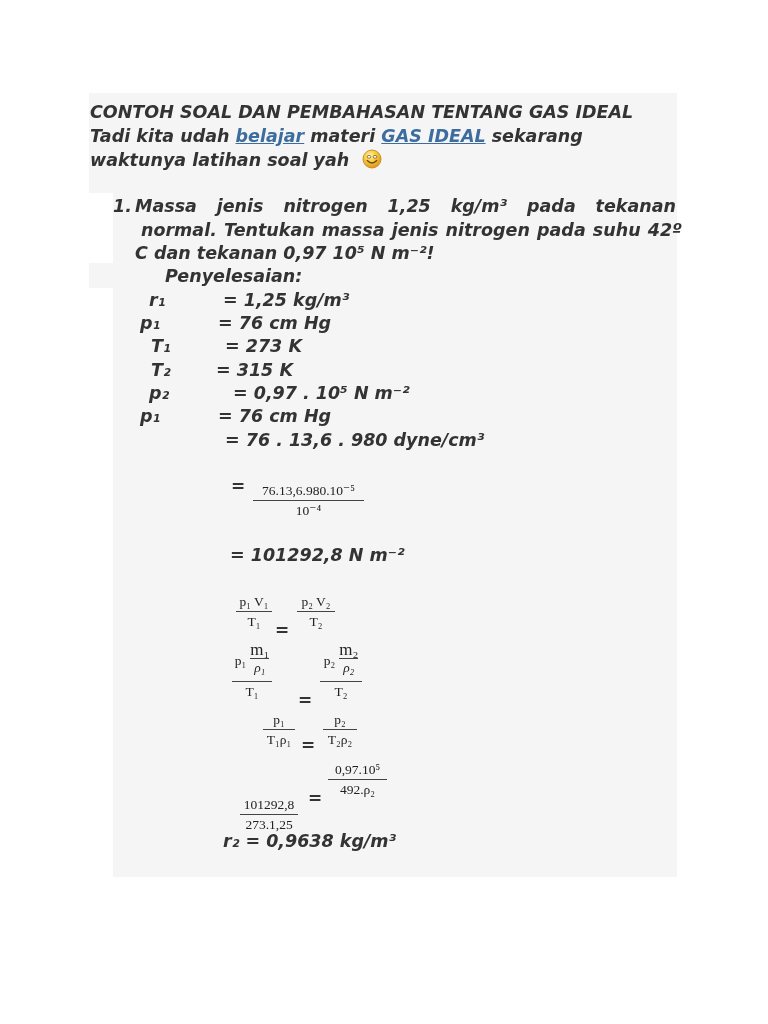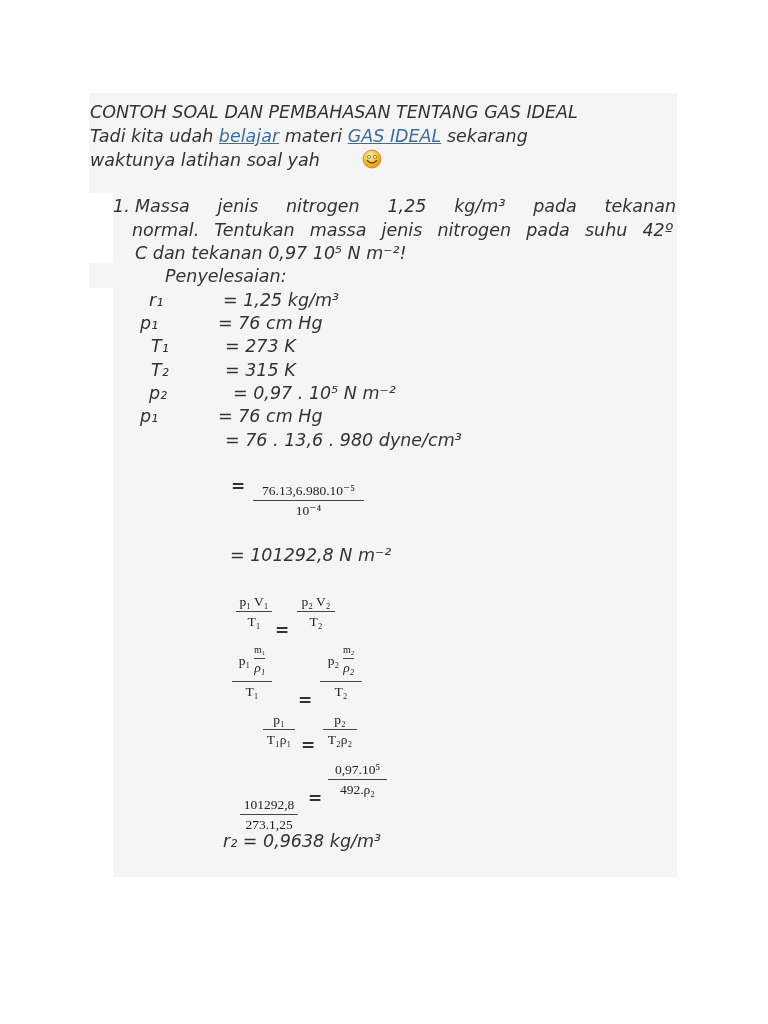--- a/index.html
+++ b/index.html
@@ -8,39 +8,39 @@
       --panel-bg:#f5f5f5;
       --page-bg:#ffffff;
       --math:#222222;
     }
     html,body{margin:0;padding:0;background:var(--page-bg);}
     .page{position:relative;width:768px;height:1024px;background:var(--page-bg);overflow:hidden;}
     .panel{position:absolute;background:var(--panel-bg);}
     .t{
       position:absolute;
       font-family:"DejaVu Sans",sans-serif;
-      font-weight:normal;font-style:italic;
+      font-weight:bold;font-style:italic;
       font-size:17.5px;line-height:23px;
       color:var(--text);
       white-space:nowrap;
     }
     .just{white-space:normal;text-align:justify;text-align-last:justify;width:541px;}
     .link{color:var(--link);text-decoration:underline;cursor:pointer;}
     .emoji{position:absolute;width:20px;height:20px;}
     .frac{
       position:absolute;display:flex;flex-direction:column;align-items:center;
       font-family:"Liberation Serif","DejaVu Serif",serif;font-size:13.5px;color:var(--math);
     }
     .frac .num{line-height:14px;padding:0 1px 2px;white-space:nowrap;}
     .frac .bar{border-top:1px solid #444;align-self:stretch;height:0;}
     .frac .den{line-height:14px;padding-top:3px;white-space:nowrap;}
     .cfrac .cnum{display:flex;align-items:center;padding-bottom:6px;height:32px;}
     .cfrac .pre{line-height:14px;margin-right:4px;margin-top:4px;}
     .ifrac{display:flex;flex-direction:column;align-items:center;}
-    .ifrac .inum{line-height:13px;padding-bottom:2px;font-size:10px;font-family:Liberation Serif, serif;}
+    .ifrac .inum{line-height:13px;padding-bottom:2px;font-size:17px;font-family:Liberation Serif, serif;}
     .ifrac .ibar{border-top:1px solid #444;align-self:stretch;height:0;}
     .ifrac .iden{line-height:14px;padding-top:2px;font-style:italic;}
     .meq{
       position:absolute;font-family:"DejaVu Sans",sans-serif;font-weight:bold;
       font-size:17px;line-height:20px;color:var(--text);
     }
   </style>
 </head>
 <body>
 
@@ -68,40 +68,40 @@
       </radialGradient>
     </defs>
     <circle cx="10" cy="10" r="9" fill="url(#eg)" stroke="#c07f14" stroke-width="0.8"></circle>
     <ellipse cx="7" cy="7.8" rx="1.8" ry="1.4" fill="#fff" stroke="#6b4612" stroke-width="0.7"></ellipse>
     <ellipse cx="13" cy="7.8" rx="1.8" ry="1.4" fill="#fff" stroke="#6b4612" stroke-width="0.7"></ellipse>
     <path d="M5.3 11.5 Q10 16.5 14.7 11.5" stroke="#6b4612" stroke-width="1.3" fill="none" stroke-linecap="round"></path>
   </svg>
 
   <div class="t" style="left:113px;top:195px;">1.</div>
   <div class="t just" style="left:135px;top:195px;">Massa jenis nitrogen 1,25 kg/m³ pada tekanan</div>
-  <div class="t just" style="left:132px;top:218.5px;">normal. Tentukan massa jenis nitrogen pada suhu 42º</div>
+  <div class="t just" style="left:141px;top:218.5px;">normal. Tentukan massa jenis nitrogen pada suhu 42º</div>
   <div class="t" style="left:135px;top:241.5px;">C dan tekanan 0,97 10⁵ N m⁻²!</div>
 
   <div class="t" style="left:165px;top:264.5px;">Penyelesaian:</div>
 
   <div>
     <span class="t" style="left:149px;top:288.5px;">r₁</span>
     <span class="t" style="left:223px;top:288.5px;">= 1,25 kg/m³</span>
   </div>
   <div>
     <span class="t" style="left:140px;top:312px;">p₁</span>
     <span class="t" style="left:218px;top:312px;">= 76 cm Hg</span>
   </div>
   <div>
     <span class="t" style="left:151px;top:335px;">T₁</span>
     <span class="t" style="left:225px;top:335px;">= 273 K</span>
   </div>
   <div>
     <span class="t" style="left:151px;top:358.5px;">T₂</span>
-    <span class="t" style="left:225px;top:358.5px;">= 315 K</span>
+    <span class="t" style="left:216px;top:358.5px;">= 315 K</span>
   </div>
   <div>
     <span class="t" style="left:149px;top:381.5px;">p₂</span>
     <span class="t" style="left:233px;top:381.5px;">= 0,97 . 10⁵ N m⁻²</span>
   </div>
   <div>
     <span class="t" style="left:140px;top:405px;">p₁</span>
     <span class="t" style="left:218px;top:405px;">= 76 cm Hg</span>
   </div>
 

